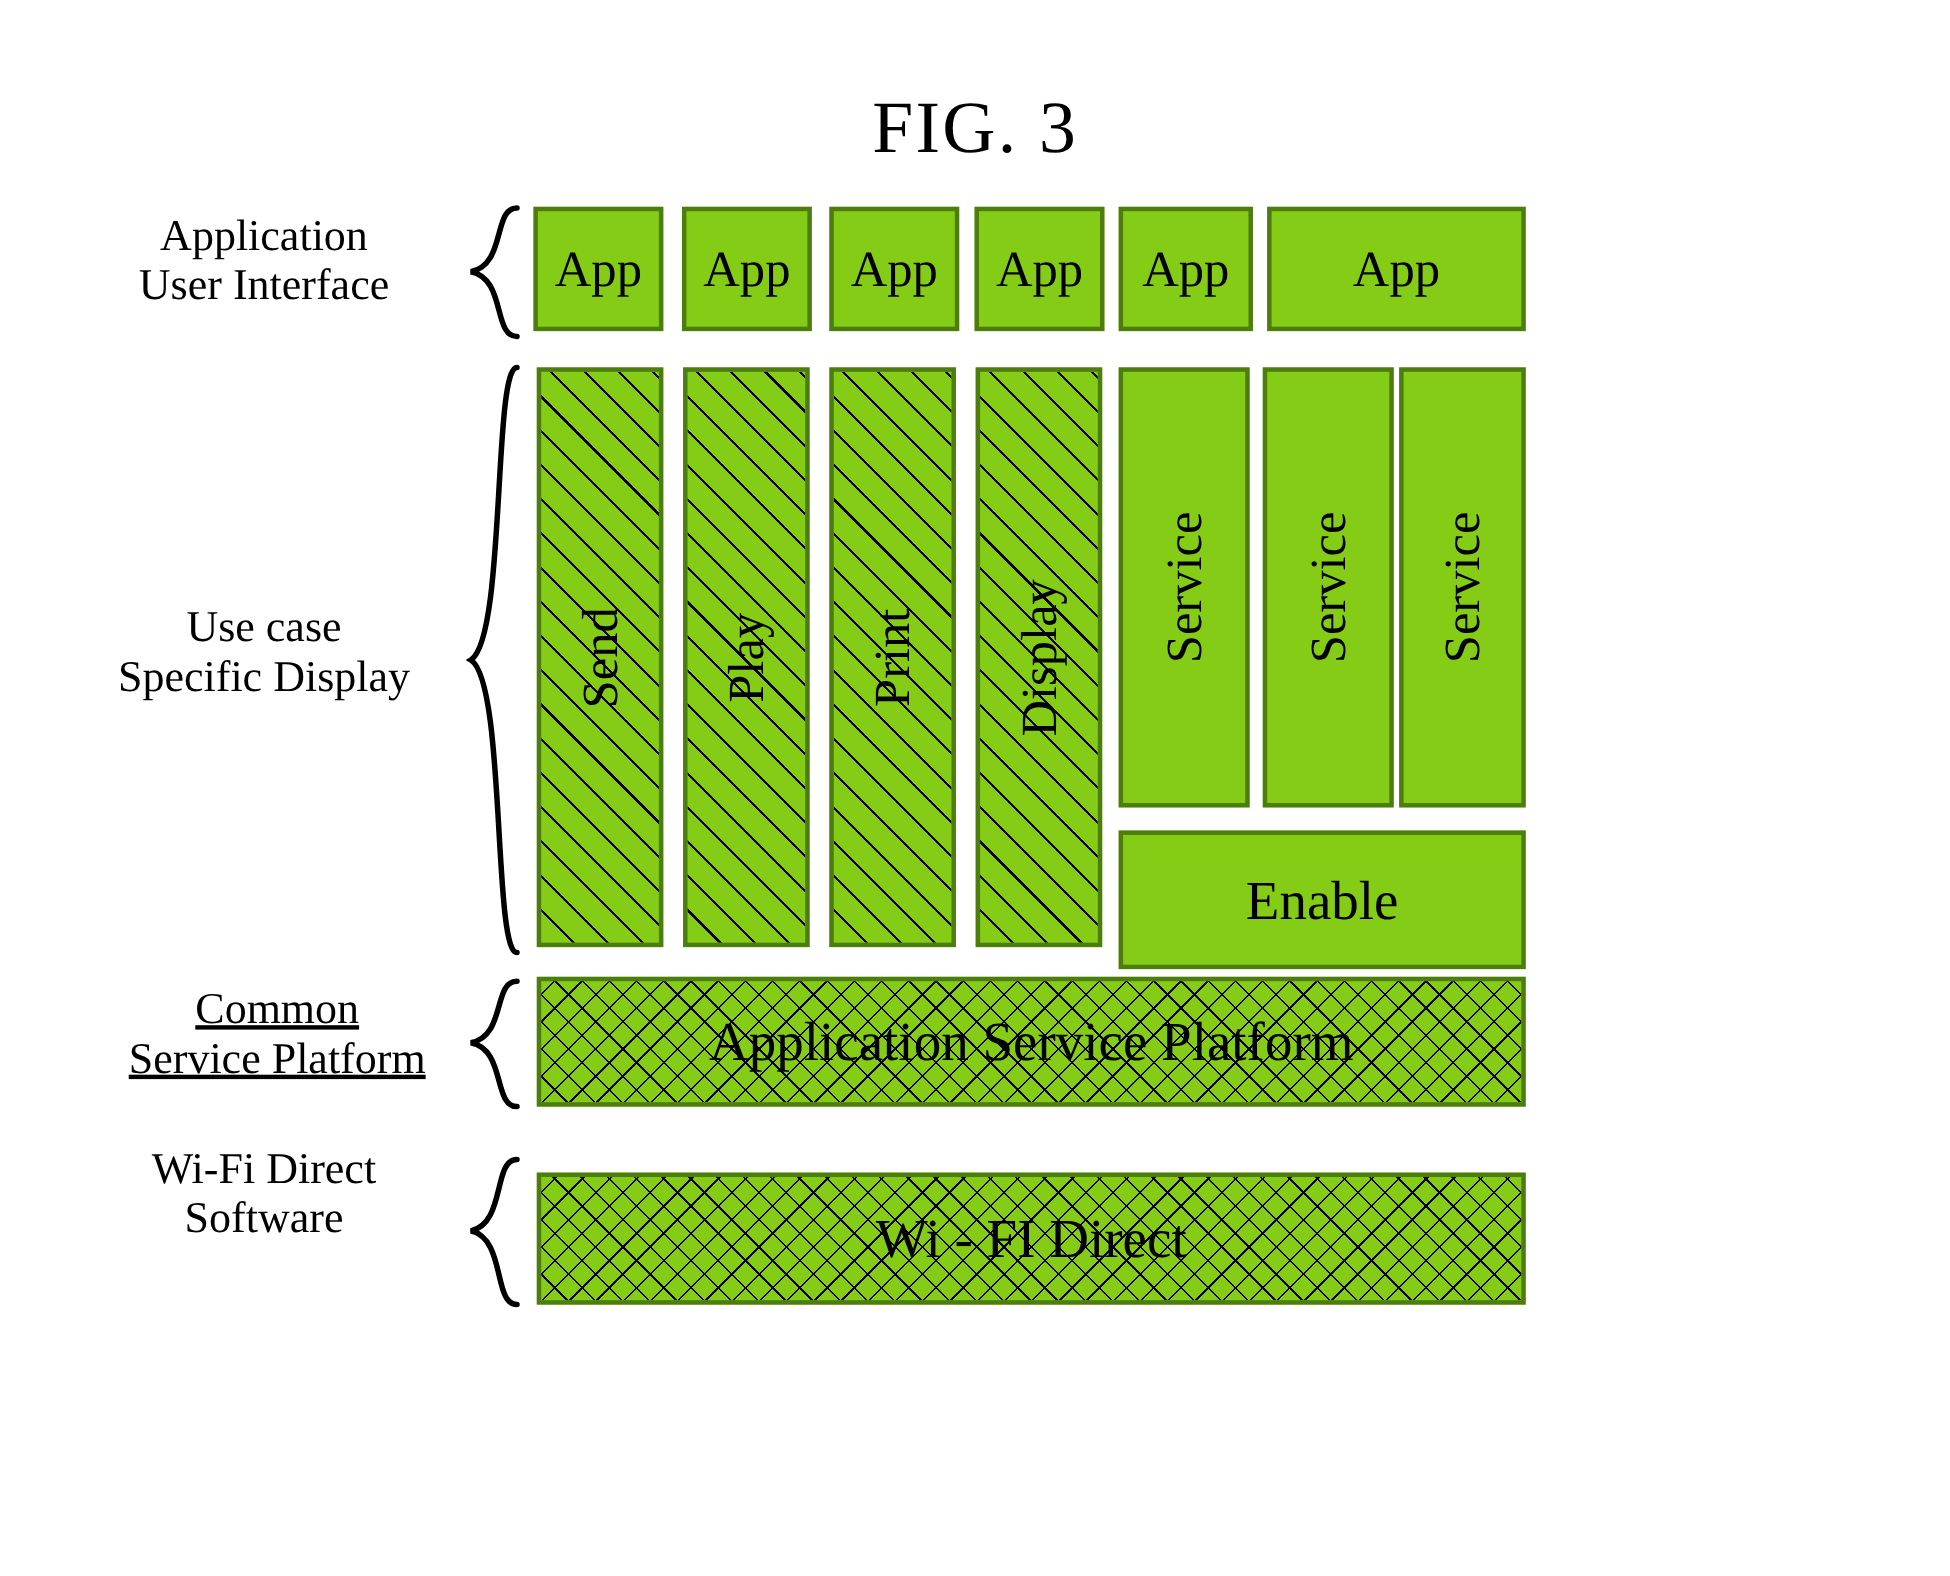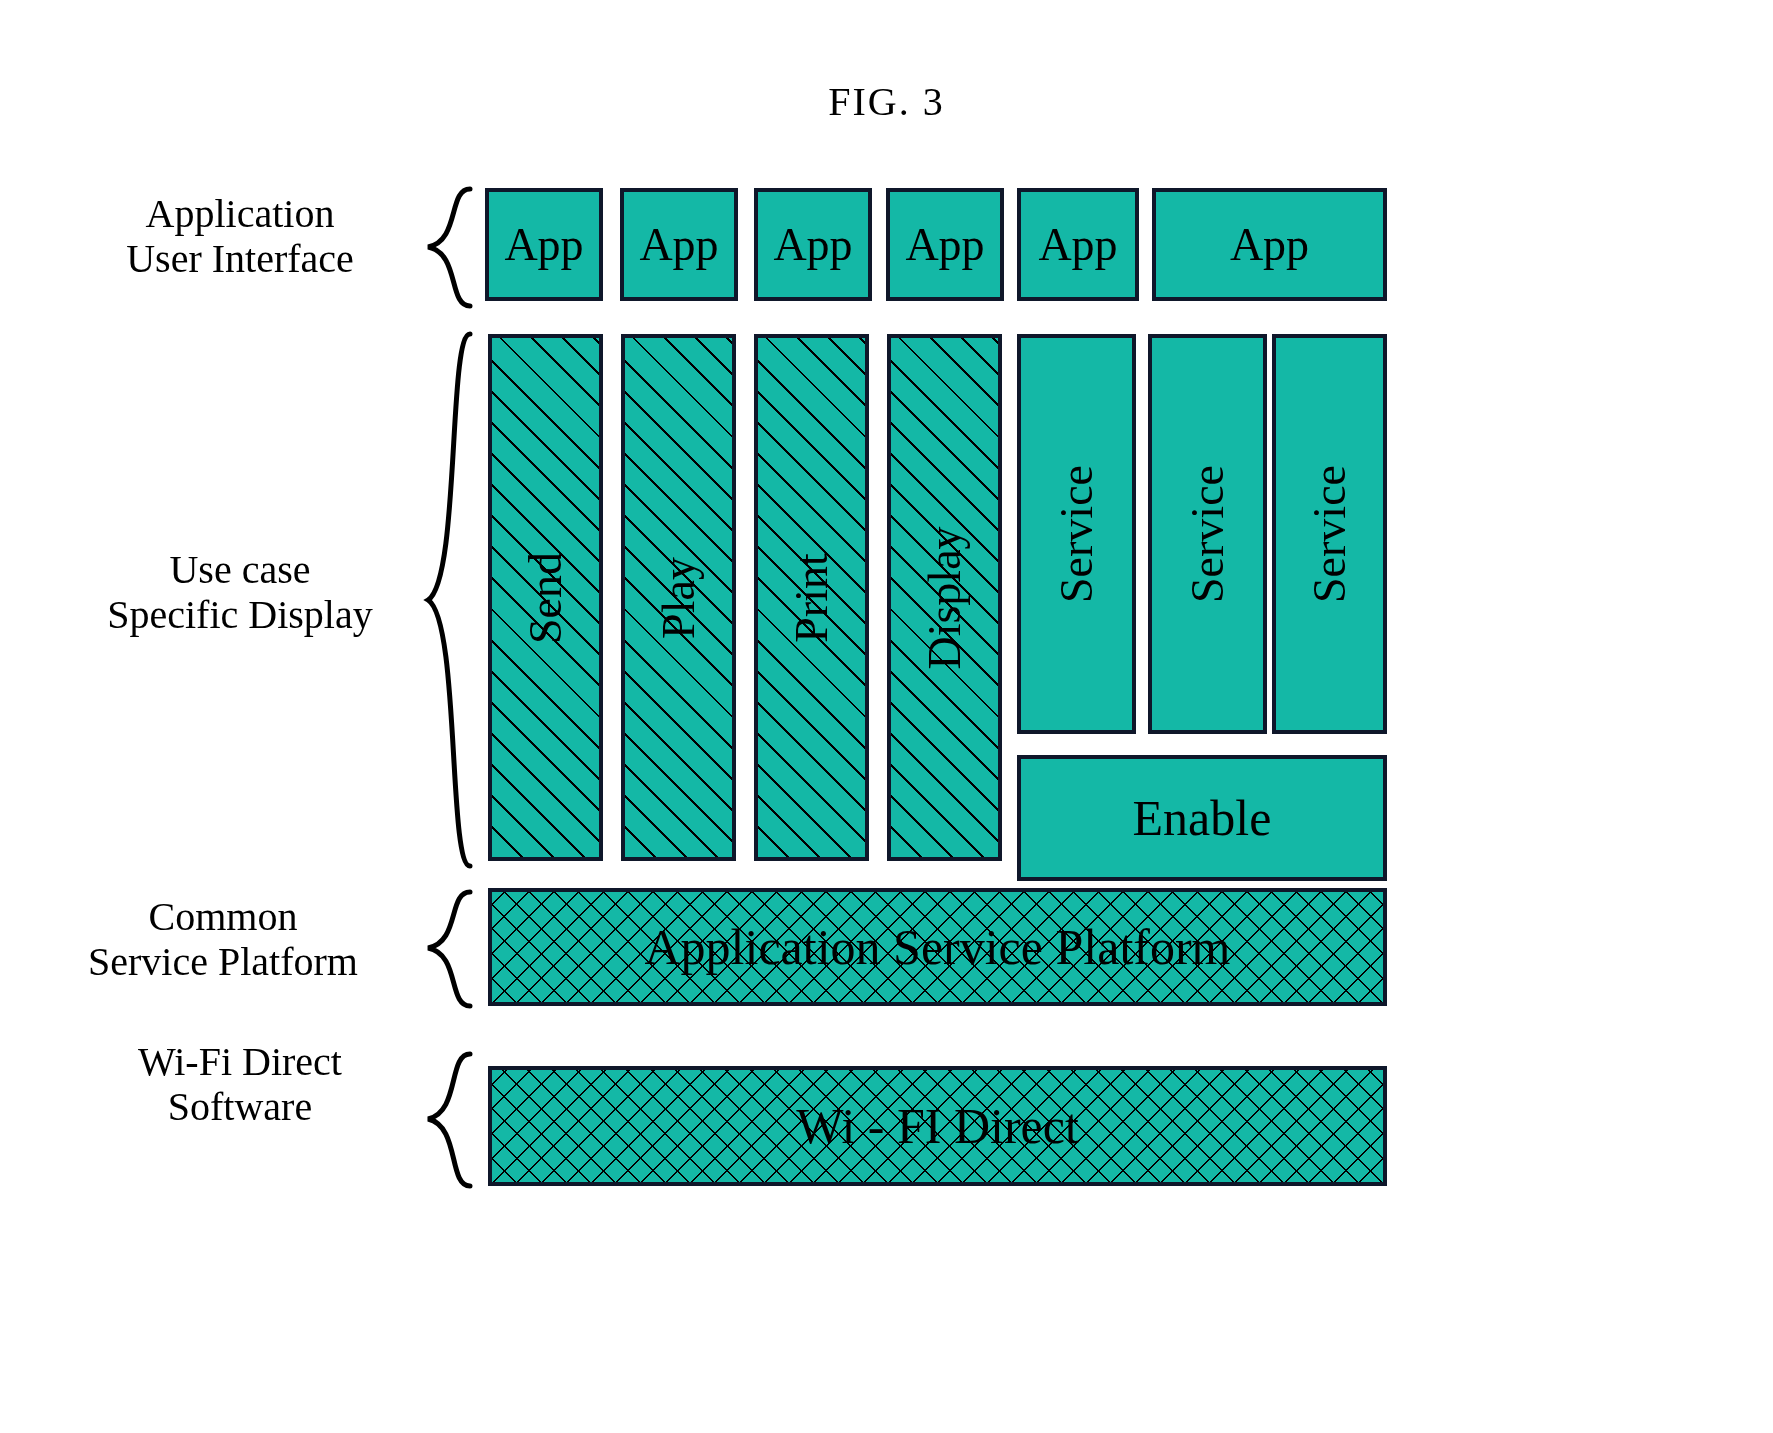--- a/index.html
+++ b/index.html
@@ -15,53 +15,53 @@
     position: relative;
     overflow: hidden;
   }
 
   .fig-title {
     position: absolute;
     left: 0;
     top: 78px;
     width: 1773px;
     text-align: center;
-    font-size: 40px;
+    font-size: 67px;
     letter-spacing: 2px;
     font-family: "Liberation Serif", "DejaVu Serif", serif;
   }
 
   
   .row-label {
     position: absolute;
     text-align: center;
     font-size: 40px;
     line-height: 1.12;
     color: #000;
   }
   .row-label span { display: block; white-space: nowrap; }
 
   #label-ui        { left: 60px; top: 192px;  width: 360px; }
   #label-usecase   { left: 60px; top: 548px;  width: 360px; }
-  #label-common    { left: 28px; top: 895px;  width: 390px; }
+  #label-common    { left: 57px; top: 895px;  width: 390px; text-decoration: underline; }
   #label-wifi      { left: 60px; top: 1040px; width: 360px; }
 
   
   .brace {
     position: absolute;
     color: #000;
   }
   .brace svg { display: block; }
 
   
   .box {
     position: absolute;
-    border: 4px solid #0f172a;
+    border: 4px solid #4d7c0f;
     box-sizing: border-box;
-    background: #14b8a6;
+    background: #84cc16;
   }
   .box-label {
     font-size: 44px;
     line-height: 1;
     white-space: nowrap;
   }
 
   
   .app-box {
     display: flex;

